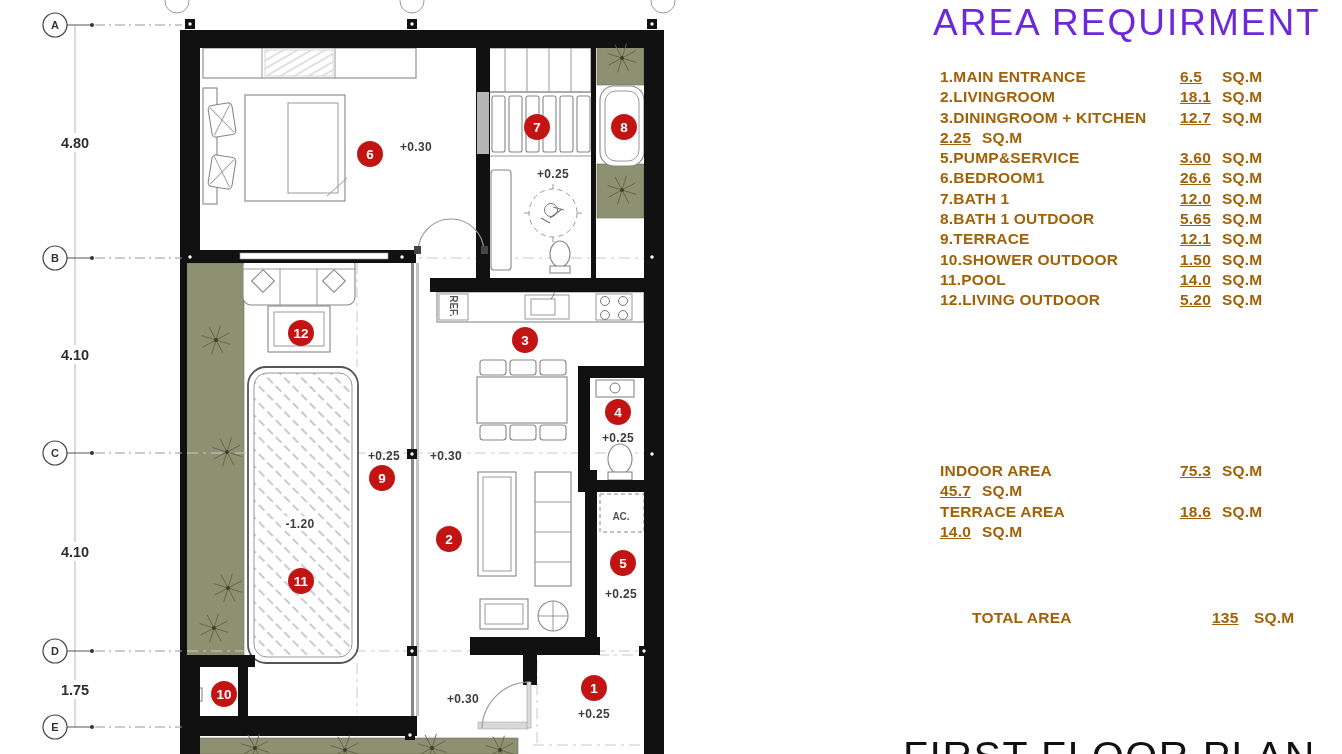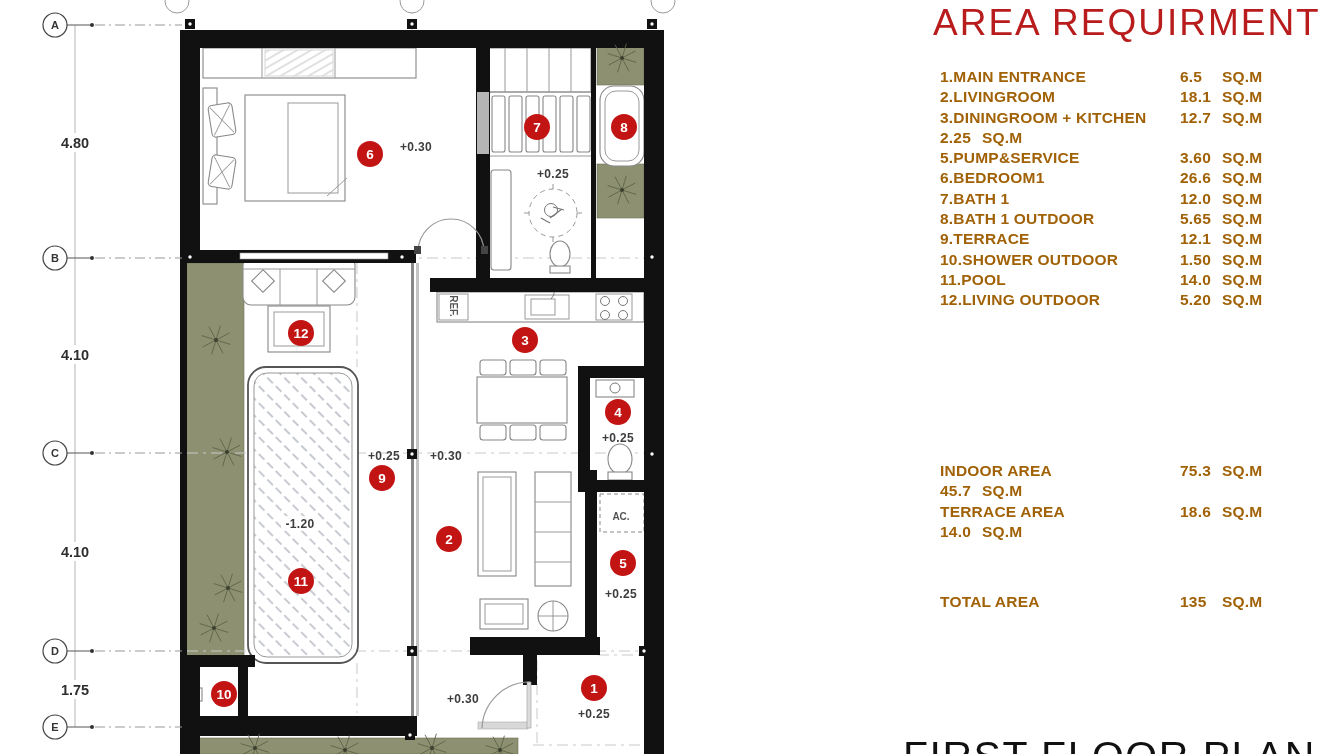--- a/index.html
+++ b/index.html
@@ -1,24 +1,24 @@
 <!DOCTYPE html>
 <html><head>
 <meta charset="utf-8">
 <style>
   html,body{margin:0;padding:0;background:#fff;font-family:"Liberation Sans",sans-serif;}
   .stage{position:relative;width:1342px;height:754px;background:#ffffff;overflow:hidden;}
-  .panel-title{position:absolute;left:933px;top:2px;font-size:37px;letter-spacing:2px;color:#b91c1c;white-space:nowrap;}
+  .panel-title{position:absolute;left:933px;top:2px;font-size:37px;letter-spacing:2px;color:#6d28d9;white-space:nowrap;}
   .area-rows{position:absolute;left:940px;width:345px;font-size:15.5px;font-weight:700;color:#a16207;letter-spacing:.2px;}
   #area-rows{top:67px;}
   #area-summary{top:461px;}
-  #area-total{top:592px;}
+  #area-total{top:608px;margin-left:32px;}
   .arow{display:flex;line-height:20.3px;white-space:nowrap;}
   .arow .lab{width:240px;}
-  .arow .val{width:42px;}
+  .arow .val{width:42px;text-decoration:underline;}
   .plan-title{position:absolute;left:903px;top:733px;font-size:41px;letter-spacing:1.5px;color:#111;white-space:nowrap;}
   svg text{font-family:"Liberation Sans",sans-serif;}
   .elev{font-size:12px;font-weight:700;fill:#3d3d3d;letter-spacing:.3px;}
   .mnum{font-size:13.5px;font-weight:700;fill:#fff;}
   .glab{font-size:11px;font-weight:700;fill:#333;}
   .dim{font-size:14.5px;font-weight:700;fill:#2e2e2e;}
   .small{font-size:10px;fill:#555;font-weight:700;}
   .grn{fill:#8d9171;stroke:#6d7154;stroke-width:.6;}
   .wl{fill:#111111;}
   .fur{fill:#ffffff;stroke:#888;stroke-width:1.1;}

